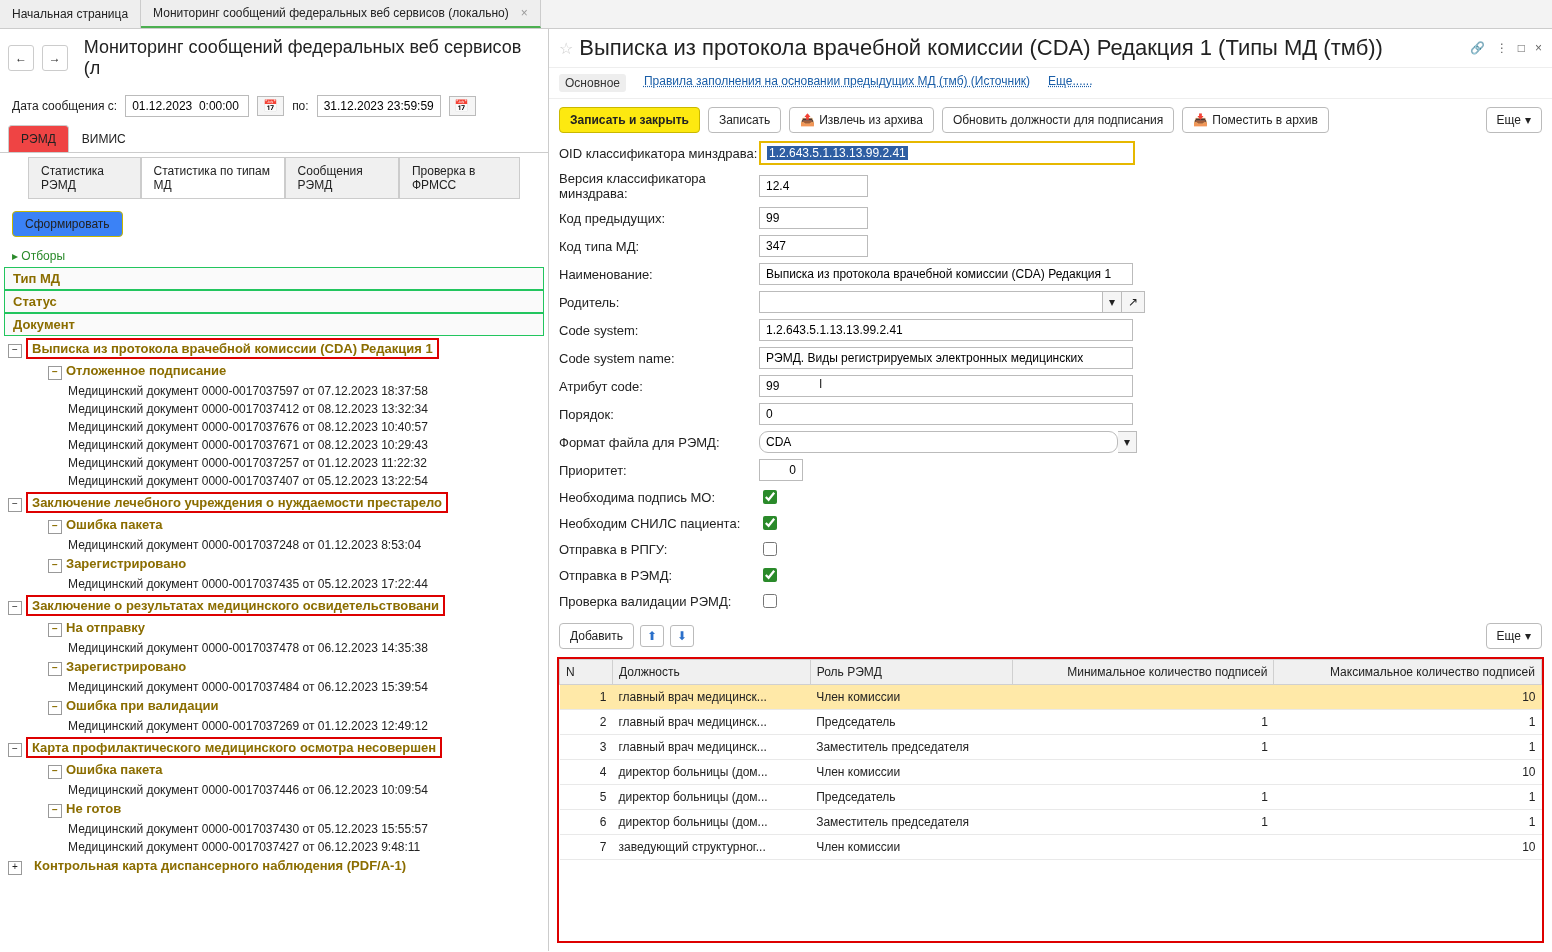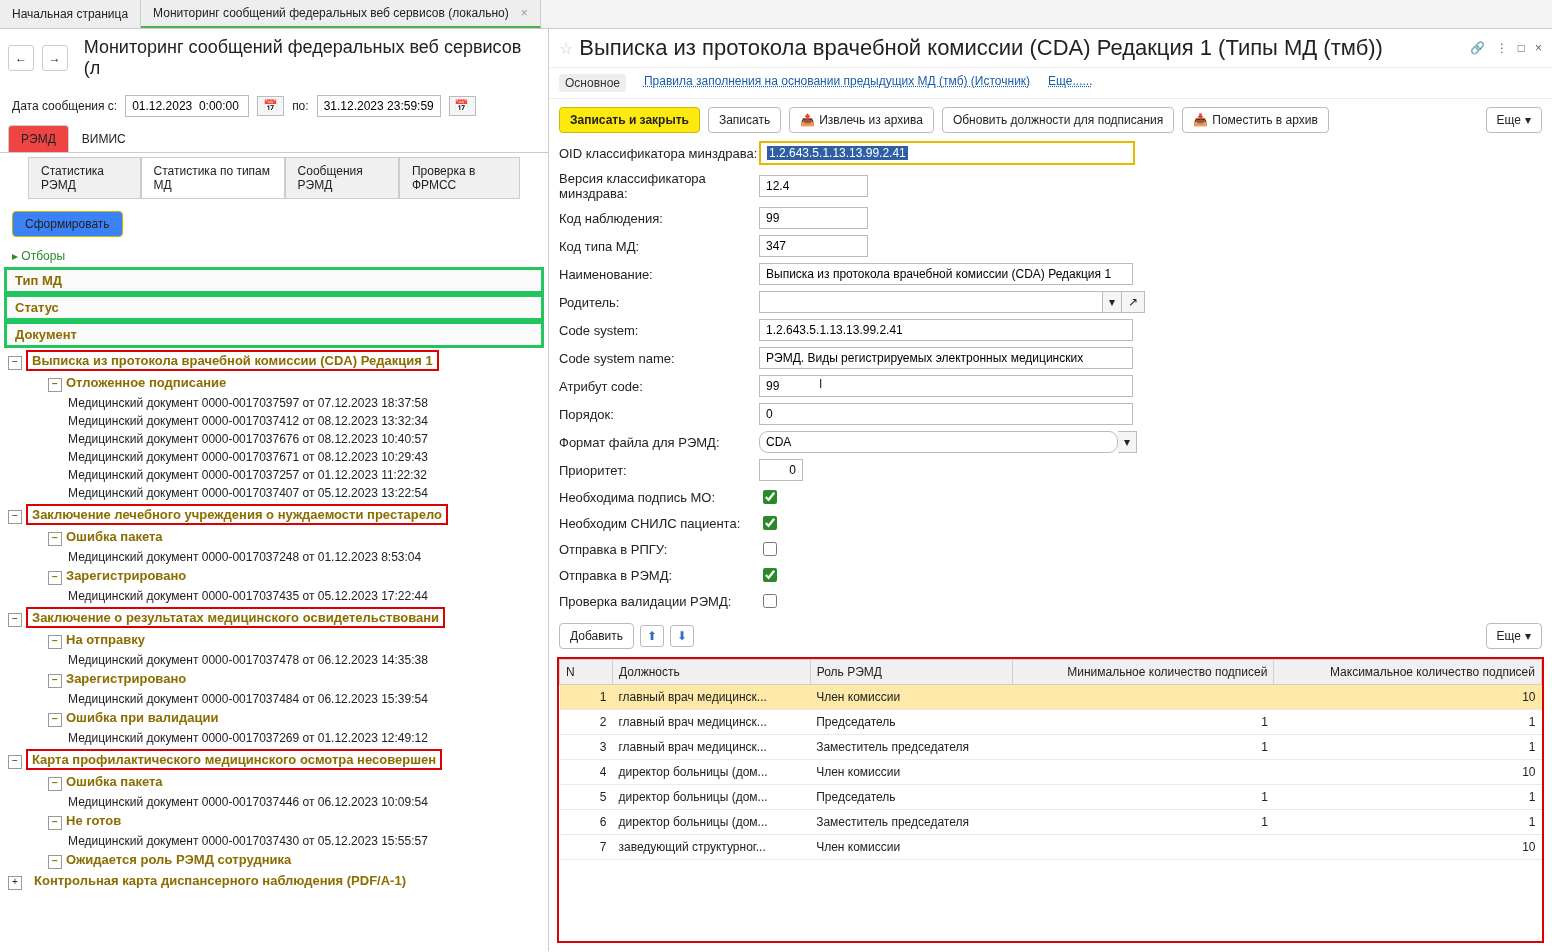--- a/index.html
+++ b/index.html
@@ -19,21 +19,21 @@
 .sub-tab{padding:6px 12px;border:1px solid transparent;border-bottom:none;cursor:pointer;}
 .sub-tab.active{border-color:#ccc;background:#ef4444;border-radius:4px 4px 0 0;}
 .sub-tabs2{display:flex;padding:4px 28px;gap:0;}
 .sub-tab2{padding:6px 12px;border:1px solid #ccc;background:#f0f0f0;cursor:pointer;}
 .sub-tab2.active{background:#fff;}
 .yellow-btn{background:#3b82f6;border:1px solid #c9b800;padding:5px 12px;border-radius:4px;margin:8px 12px;display:inline-block;cursor:pointer;}
 .otbory{padding:4px 12px;color:#2a8a2a;}
 .tree{flex:1;overflow:auto;padding:0 4px 12px 4px;font-size:13px;}
 .tree-row{padding:2px 4px;white-space:nowrap;}
 .hdr{color:#8b6d00;font-weight:bold;padding:3px 8px;}
-.hdr-box{border:3px solid #22c55e;background:#fafafa;}
+.hdr-box{border:1px solid #22c55e;background:#fafafa;}
 .red-box{border:2px solid #d00;display:inline-block;padding:1px 4px;}
 .lvl2{margin-left:40px;color:#8b6d00;font-weight:bold;}
 .lvl3{margin-left:60px;font-size:12px;}
 .expander{display:inline-block;width:12px;height:12px;border:1px solid #999;text-align:center;line-height:10px;margin-right:4px;font-size:10px;background:#fff;}
 .right{flex:1;display:flex;flex-direction:column;overflow:hidden;}
 .win-header{display:flex;align-items:center;padding:6px 10px;border-bottom:1px solid #eee;}
 .star{color:#ccc;margin-right:6px;font-size:16px;}
 .win-title{font-size:22px;flex:1;}
 .win-icons{display:flex;gap:10px;color:#666;}
 .win-subnav{display:flex;padding:6px 10px;border-bottom:1px solid #eee;gap:18px;}
@@ -130,21 +130,21 @@
     <div class="tree-row lvl2"><span class="expander">−</span><span>Зарегистрировано</span></div>
     <div class="tree-row lvl3">Медицинский документ 0000-0017037484 от 06.12.2023 15:39:54</div>
     <div class="tree-row lvl2"><span class="expander">−</span><span>Ошибка при валидации</span></div>
     <div class="tree-row lvl3">Медицинский документ 0000-0017037269 от 01.12.2023 12:49:12</div>
 
     <div class="tree-row"><span class="expander">−</span><span class="red-box hdr">Карта профилактического медицинского осмотра несовершен</span></div>
     <div class="tree-row lvl2"><span class="expander">−</span><span>Ошибка пакета</span></div>
     <div class="tree-row lvl3">Медицинский документ 0000-0017037446 от 06.12.2023 10:09:54</div>
     <div class="tree-row lvl2"><span class="expander">−</span><span>Не готов</span></div>
     <div class="tree-row lvl3">Медицинский документ 0000-0017037430 от 05.12.2023 15:55:57</div>
-    <div class="tree-row lvl2"><span class="expander">−</span><span>Ожидается роль РЭМД сотрудника</span></div>
+    <div class="tree-row lvl3">Медицинский документ 0000-0017037427 от 06.12.2023 9:48:11</div>
     <div class="tree-row"><span class="expander">+</span><span class="hdr">Контрольная карта диспансерного наблюдения (PDF/A-1)</span></div>
   </div>
 </div>
 
 <div class="right">
   <div class="win-header">
     <span class="star">☆</span>
     <span class="win-title">Выписка из протокола врачебной комиссии (CDA) Редакция 1 (Типы МД (тмб))</span>
     <div class="win-icons">
       <span>🔗</span>
@@ -176,21 +176,21 @@
   <div class="form">
     <div class="form-row">
           <span class="form-label">OID классификатора минздрава:</span>
       <span class="form-input wide highlight-field"><span class="highlight-val">1.2.643.5.1.13.13.99.2.41</span></span>
         </div>
     <div class="form-row">
           <span class="form-label">Версия классификатора минздрава:</span>
       <input class="form-input med" value="12.4" style="">
         </div>
     <div class="form-row">
-          <span class="form-label">Код наблюдения:</span>
+          <span class="form-label">Код предыдущих:</span>
       <input class="form-input med" value="99" style="">
         </div>
     <div class="form-row">
           <span class="form-label">Код типа МД:</span>
       <input class="form-input med" value="347" style="">
         </div>
     <div class="form-row">
           <span class="form-label">Наименование:</span>
       <input class="form-input wide" value="Выписка из протокола врачебной комиссии (CDA) Редакция 1" style="">
         </div>

